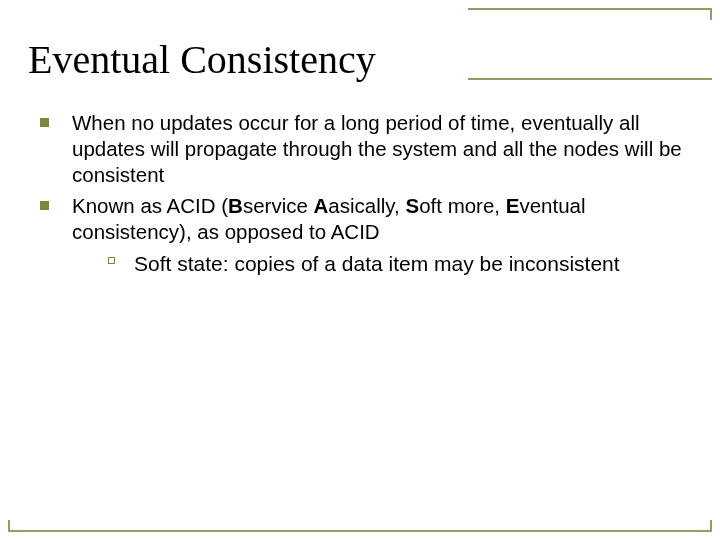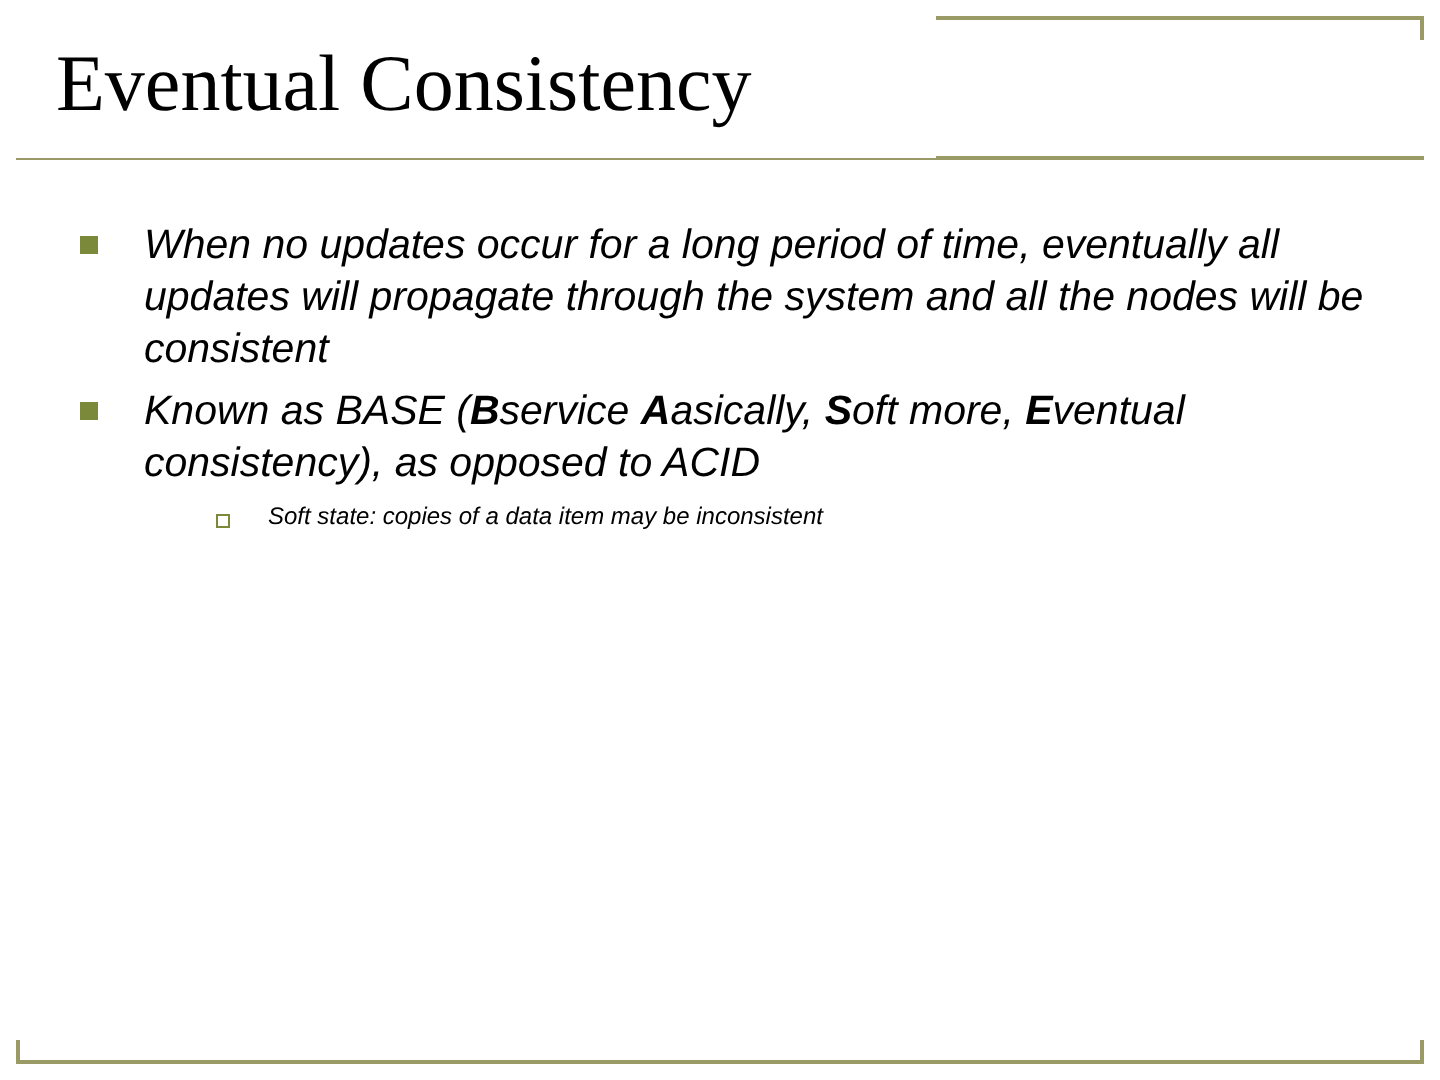--- a/index.html
+++ b/index.html
@@ -38,21 +38,21 @@
     border-left: 2px solid #9a9a66;
     border-right: 2px solid #9a9a66;
   }
   .title {
     position: relative;
     background: #ffffff;
     font-family: "Times New Roman", Times, serif;
     font-size: 40px;
     font-weight: 400;
     margin: 0;
-    padding: 18px 0 14px 28px;
+    padding: 36px 0 14px 28px;
     z-index: 2;
     width: 440px;
   }
   .underline {
     position: absolute;
     left: 8px;
     right: 8px;
     top: 78px;
     border-top: 2px solid #9a9a66;
     z-index: 1;
@@ -67,39 +67,38 @@
   }
   ul.level1, ul.level2 {
     list-style: none;
     margin: 0;
     padding: 0;
   }
   ul.level1 > li {
     position: relative;
     padding-left: 36px;
     margin-bottom: 4px;
-    font-style: italic;
   }
   ul.level1 > li::before {
     content: "";
     position: absolute;
     left: 4px;
     top: 8px;
     width: 9px;
     height: 9px;
     background: #7a8a3a;
   }
   ul.level2 {
     margin-top: 6px;
   }
   ul.level2 > li {
     position: relative;
     padding-left: 34px;
     margin-bottom: 4px;
-    font-size: 12px;
+    font-size: 21px;
   }
   ul.level2 > li::before {
     content: "";
     position: absolute;
     left: 8px;
     top: 6px;
     width: 7px;
     height: 7px;
     border: 1.5px solid #7a8a3a;
     background: transparent;
@@ -118,21 +117,21 @@
   <div class="underline"></div>
 
   <h1 class="title">Eventual Consistency</h1>
 
   <div class="body">
     <ul class="level1">
       <li>
         <span>When no updates occur for a long period of time, eventually all updates will propagate through the system and all the nodes will be consistent</span>
       </li>
       <li>
-        <span><span>Known as BASE (</span><b>B</b><span>service </span><b>A</b><span>asically, </span><b>S</b><span>oft more, </span><b>E</b><span>ventual consistency), as opposed to ACID</span></span>
+        <span><span>Known as ACID (</span><b>B</b><span>service </span><b>A</b><span>asically, </span><b>S</b><span>oft more, </span><b>E</b><span>ventual consistency), as opposed to ACID</span></span>
         <div class="sub-wrap">
           <ul class="level2">
             <li>
               <span>Soft state: copies of a data item may be inconsistent</span>
             </li>
           </ul>
         </div>
       </li>
     </ul>
   </div>

